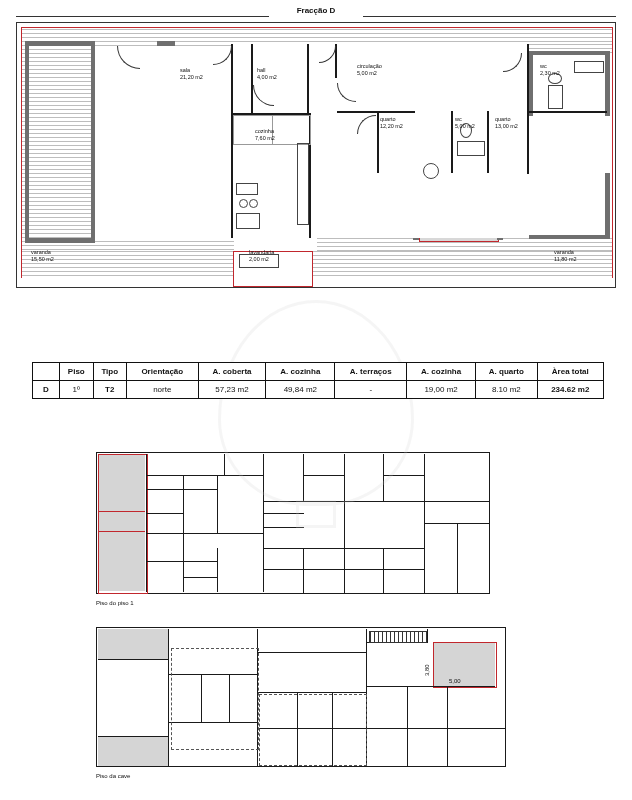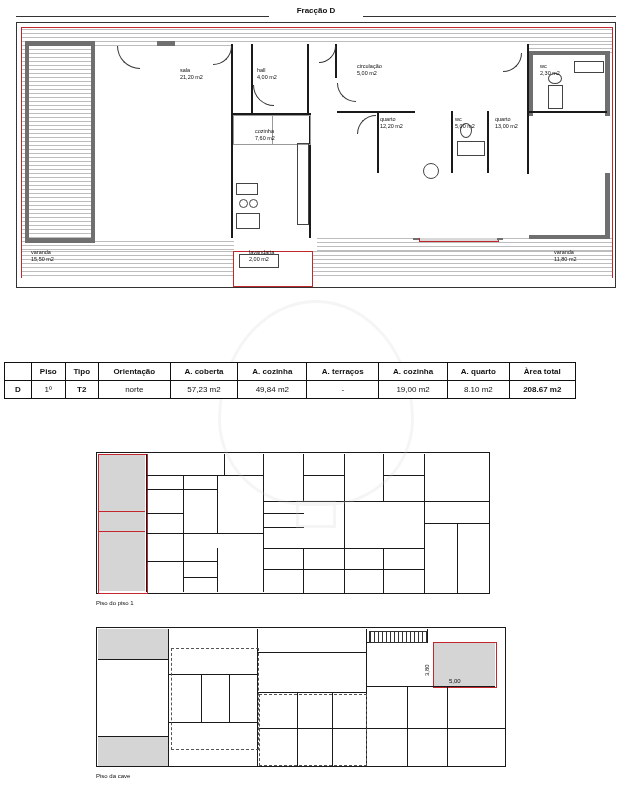--- a/index.html
+++ b/index.html
@@ -125,21 +125,21 @@
     height: 1px;
     background: #333;
     z-index: 6;
   }
   #plan-title-rule-left { left: 16px; width: 253px; }
   #plan-title-rule-right { left: 363px; width: 253px; }
 
   
   #spec-table {
     position: absolute;
-    left: 4px;
+    left: 32px;
     top: 362px;
     width: 572px;
     border-collapse: collapse;
     font-size: 8px;
     z-index: 6;
     background: #fff;
     padding-left: 19px;
   }
   #spec-table th, #spec-table td {
     border: 1px solid #111;
@@ -324,21 +324,21 @@
     <tr>
       <td class="first">D</td>
       <td>1º</td>
       <td class="bold">T2</td>
       <td>norte</td>
       <td>57,23 m2</td>
       <td>49,84 m2</td>
       <td>-</td>
       <td>19,00 m2</td>
       <td>8.10 m2</td>
-      <td class="bold">208.67 m2</td>
+      <td class="bold">234.62 m2</td>
     </tr>
   </tbody>
 </table>
 
 <div class="plan" id="floor1-plan">
 
   <div class="grey-fill" style="left:2px; top:2px; width:46px; height:136px;"></div>
   <div style="position:absolute; left:1px; top:1px; width:48px; height:138px; border:1.2px solid #c1272d;"></div>
   <div class="red-line" style="left:2px; top:58px; width:46px; height:1px;"></div>
   <div class="red-line" style="left:2px; top:78px; width:46px; height:1px;"></div>

